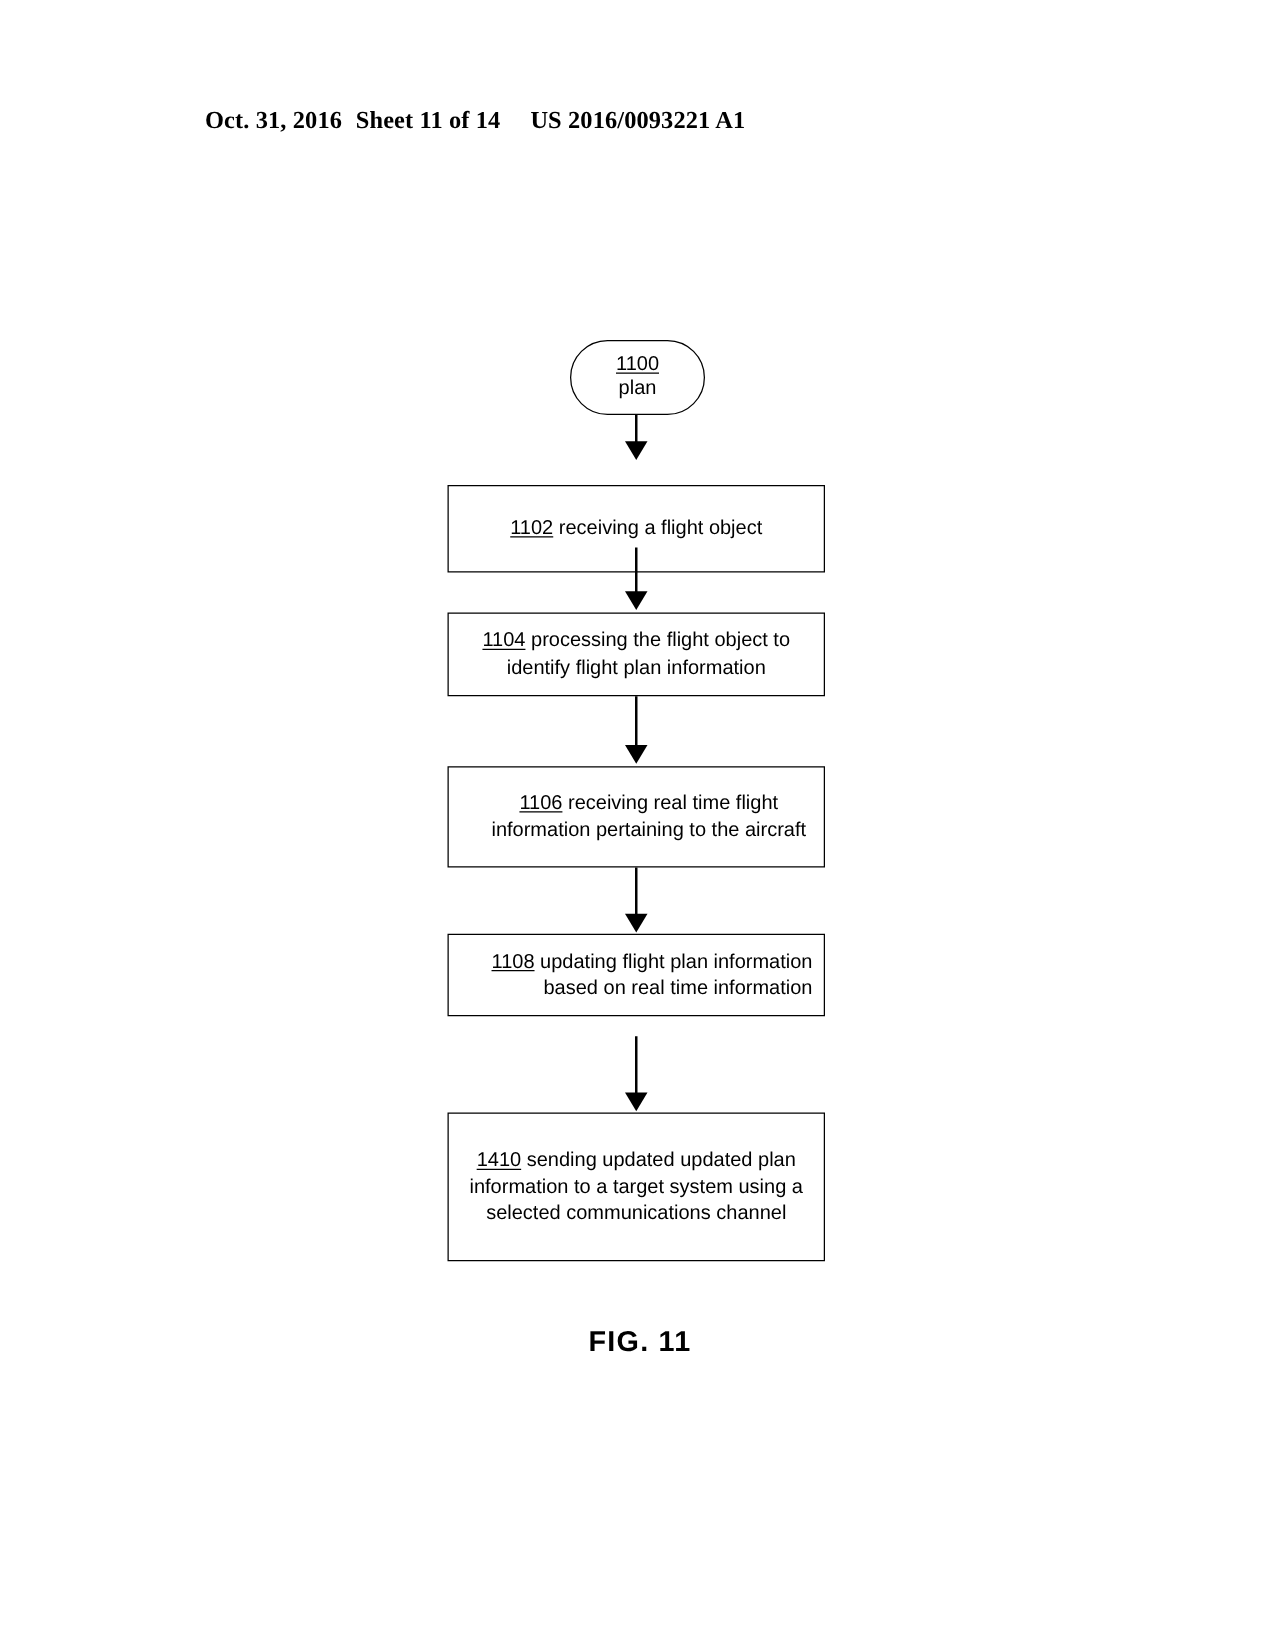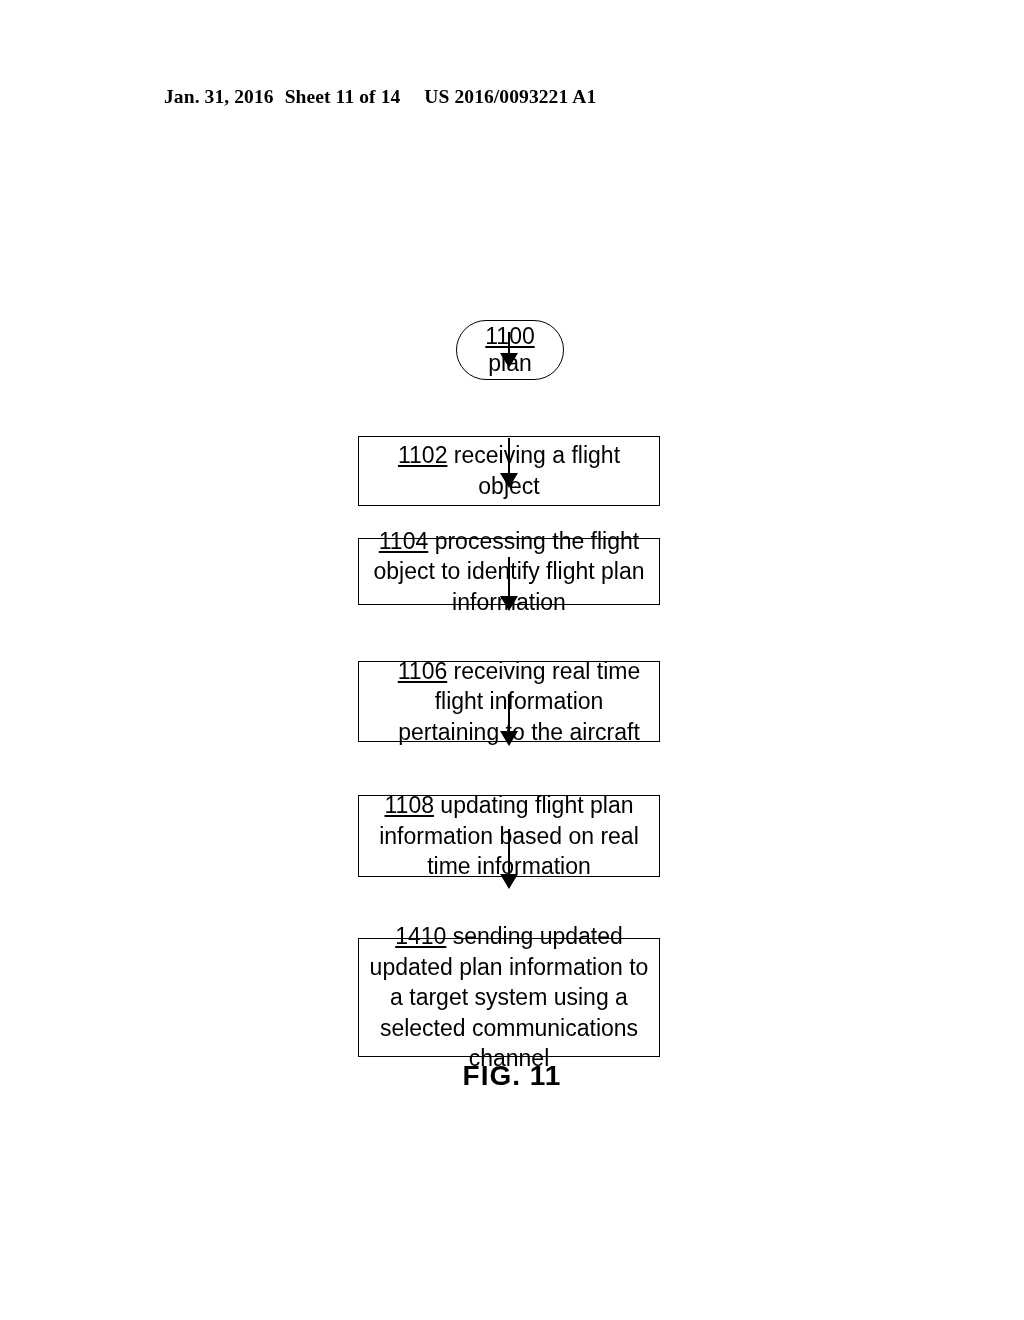--- a/index.html
+++ b/index.html
@@ -49,24 +49,23 @@
     left: 358px;
     width: 302px;
     box-sizing: border-box;
     border: 1.6px solid #000000;
     background: #ffffff;
     display: flex;
     align-items: center;
     justify-content: center;
     text-align: center;
     font-family: "Liberation Sans", sans-serif;
-    font-size: 23px;
+    font-size: 16px;
     line-height: 1.33;
     color: #000000;
-    margin-top: 48px;
   }
   .node .inner {
     padding: 0 9px;
     width: 100%;
   }
   .node .ref {
     text-decoration: underline;
     text-underline-offset: 2px;
   }
 
@@ -79,21 +78,21 @@
     flex-direction: column;
     line-height: 1.18;
   }
   .node.terminator .ref { display: block; }
   .node.terminator .lbl { display: block; }
 
   
   #box-1102 { top: 388px;  height: 70px; }
   #box-1104 { top: 490px;  height: 67px; text-align: center; }
   #box-1106 { top: 613px;  height: 81px; padding-left: 20px; }
-  #box-1108 { top: 747px;  height: 82px; }
+  #box-1108 { top: 747px;  height: 66px; text-align: right; }
   #box-1110 { top: 890px;  height: 119px; }
 
   
   .connector {
     position: absolute;
     left: 508px;
     width: 2px;
     background: #000000;
   }
   .arrowhead {
@@ -108,30 +107,30 @@
 
   
   .fig-caption {
     position: absolute;
     top: 1060px;
     left: 0;
     width: 1024px;
     text-align: center;
     font-family: "Liberation Sans", sans-serif;
     font-weight: bold;
-    font-size: 28px;
+    font-size: 23px;
     letter-spacing: 1px;
     color: #000000;
   }
 </style>
 </head>
 <body>
 
 <div class="patent-header">
-  <span class="hdr-date">Jan. 31, 2016</span>
+  <span class="hdr-date">Oct. 31, 2016</span>
   <span class="hdr-sheet">Sheet 11 of 14</span>
   <span class="hdr-num">US 2016/0093221 A1</span>
 </div>
 
 <div class="flowchart">
 
   <div class="node terminator" id="node-start" style="top:272px;">
     <span class="ref">1100</span>
     <span class="lbl">plan</span>
   </div>

